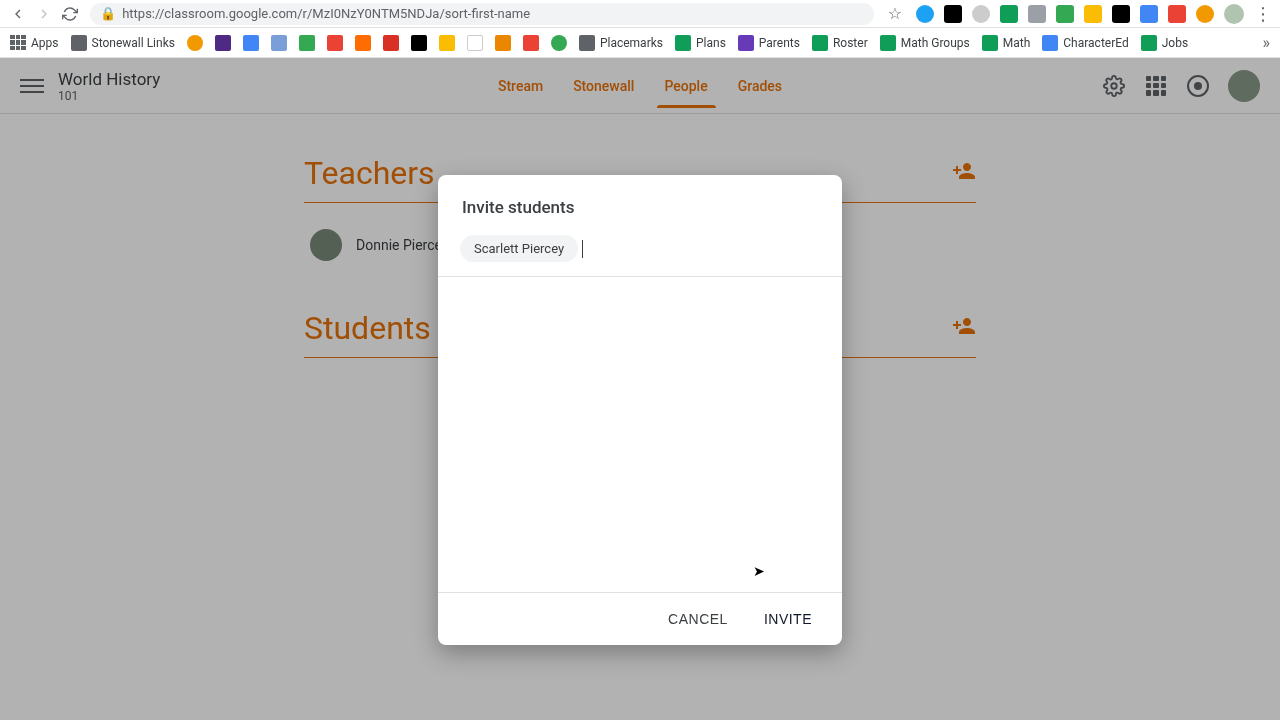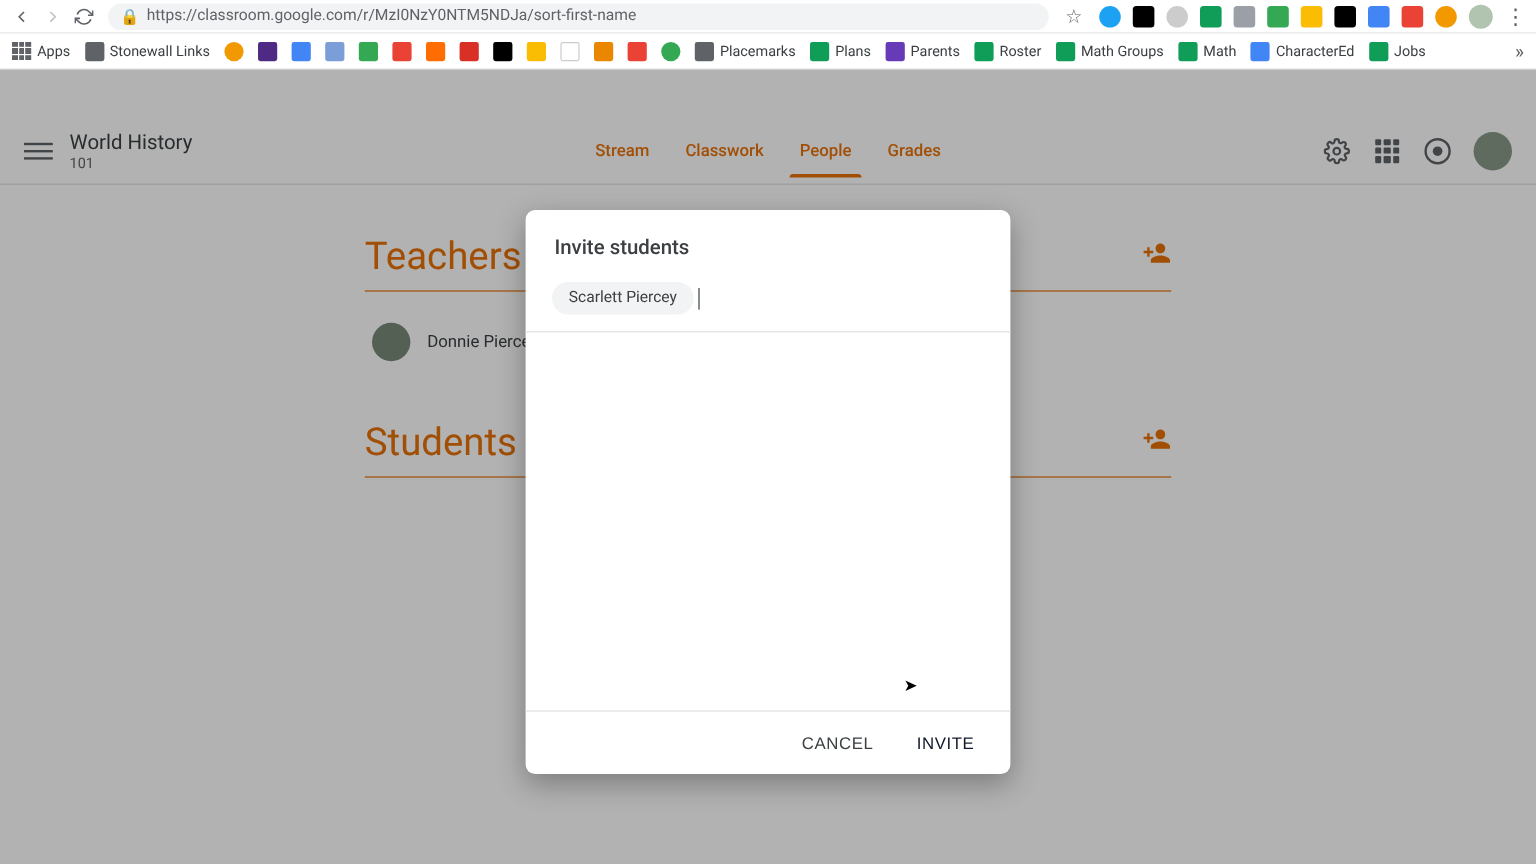--- a/index.html
+++ b/index.html
@@ -17,21 +17,21 @@
   .dots { color: #5f6368; font-size: 18px; }
   
   .bookmarks-bar { height: 30px; display: flex; align-items: center; padding: 0 10px; gap: 12px; border-bottom: 1px solid #e0e0e0; background: #fff; font-size: 12px; color: #3c4043; }
   .bm-item { display: flex; align-items: center; gap: 5px; white-space: nowrap; }
   .bm-icon { width: 16px; height: 16px; border-radius: 2px; display: inline-block; }
   .apps-icon { width: 16px; height: 16px; display: grid; grid-template-columns: repeat(3,1fr); grid-template-rows: repeat(3,1fr); gap: 1px; }
   .apps-icon div { background: #5f6368; }
   .bm-more { margin-left: auto; color: #5f6368; font-size: 16px; }
   
   
-  .app-header { height: 56px; display: flex; align-items: center; padding: 0 20px; border-bottom: 1px solid #e0e0e0; margin-top: 40px; }
+  .app-header { height: 56px; display: flex; align-items: center; padding: 0 20px; border-bottom: 1px solid #e0e0e0; }
   .menu-btn { width: 24px; height: 24px; display: flex; flex-direction: column; justify-content: center; gap: 4px; margin-right: 14px; }
   .menu-btn div { height: 2px; background: #5f6368; }
   .class-info { display: flex; flex-direction: column; }
   .class-title { font-size: 17px; color: #3c4043; font-weight: 400; }
   .class-sub { font-size: 12px; color: #5f6368; }
   .tabs { position: absolute; left: 50%; transform: translateX(-50%); display: flex; gap: 14px; height: 44px; align-items: flex-start; }
   .tab { font-size: 14px; color: #e8710a; font-weight: 500; padding: 0 8px; height: 100%; display: flex; align-items: center; position: relative; }
   .tab.active::after { content: ''; position: absolute; bottom: 0; left: 0; right: 0; height: 3px; background: #e8710a; border-radius: 3px 3px 0 0; }
   .header-right { margin-left: auto; display: flex; gap: 18px; align-items: center; }
   .hicon { width: 24px; height: 24px; color: #5f6368; display: flex; align-items: center; justify-content: center; }
@@ -210,21 +210,21 @@
     </div>
   <div class="class-info">
     <span class="class-title">World History</span>
     <span class="class-sub">101</span>
   </div>
   <div class="tabs">
     <div class="tab">
         <span>Stream</span>
       </div>
     <div class="tab">
-        <span>Classwork</span>
+        <span>Stonewall</span>
       </div>
     <div class="tab active">
         <span>People</span>
       </div>
     <div class="tab">
         <span>Grades</span>
       </div>
   </div>
   <div class="header-right">
     <div class="hicon">

